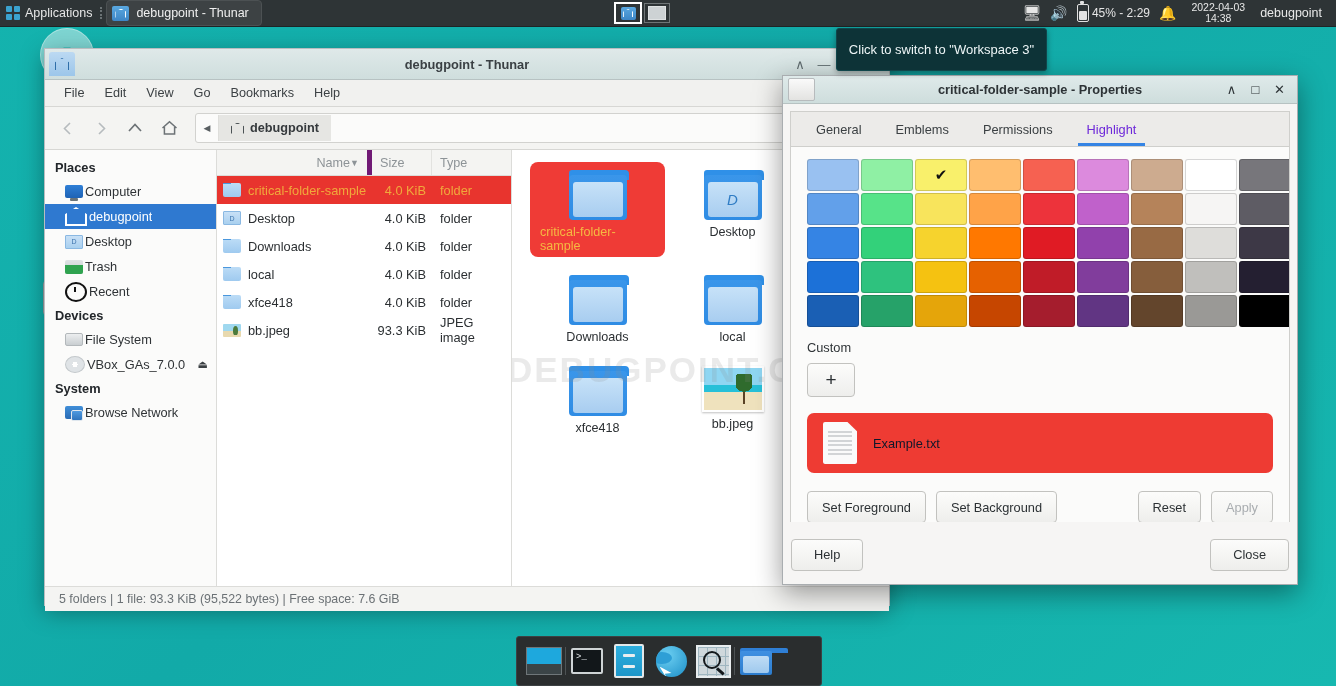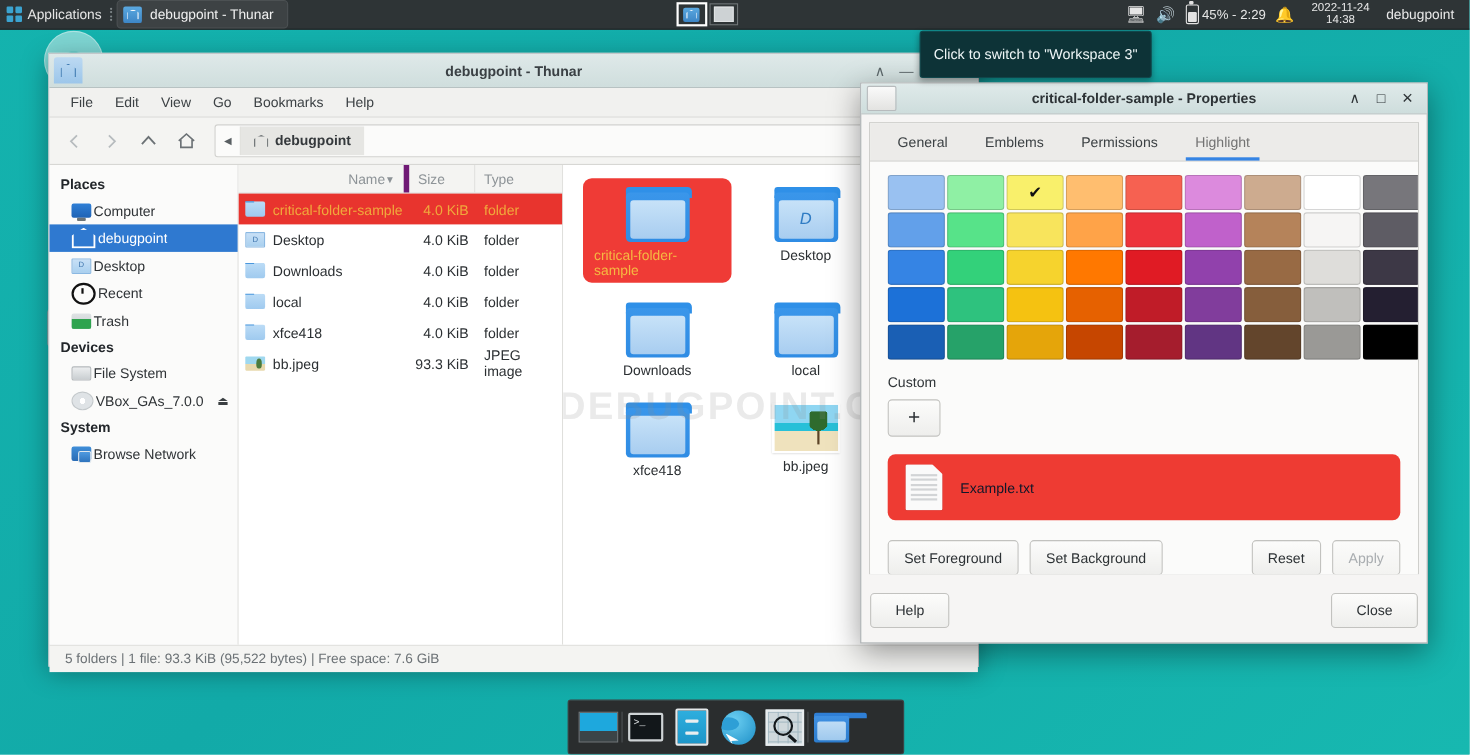--- a/index.html
+++ b/index.html
@@ -135,21 +135,21 @@
   #props{position:absolute;left:782px;top:75px;width:516px;height:510px;z-index:70;
     background:#f6f5f4;border:1px solid #a9adb0;box-sizing:border-box;box-shadow:0 8px 26px rgba(0,0,0,.4);}
   .ptb{height:27px;background:linear-gradient(#dfeaea,#cedddc);display:flex;align-items:center;position:relative;border-bottom:1px solid #b7c2c2;}
   .ptb-ico{width:25px;height:21px;margin-left:5px;background:linear-gradient(#fafafa,#e3e3e1);border:1px solid #b7bbbd;border-radius:2px;}
   .ptb-title{position:absolute;left:0;right:0;text-align:center;font-size:12.8px;font-weight:bold;color:#2d3336;}
   .ptb-btns{margin-left:auto;display:flex;gap:11px;padding-right:11px;z-index:2;color:#2d3336;font-size:13px;}
   .ptb-btns span{width:13px;text-align:center;}
   .notebook{margin:7px;background:#fbfbfa;border:1px solid #cfcfcc;height:calc(510px - 27px - 14px - 58px);box-sizing:border-box;}
   .tabs{display:flex;height:34px;background:#ecebe9;border-bottom:1px solid #cfcfcc;align-items:stretch;padding-left:8px;}
   .tab{padding:0 17px;display:flex;align-items:center;font-size:12.8px;color:#3b4043;position:relative;}
-  .tab.active{color:#737373;}
+  .tab.active{color:#6d28d9;}
   .tab.active:after{content:"";position:absolute;left:8px;right:8px;bottom:0;height:3px;background:#3584e4;}
   .tabpage{padding:12px 16px 0;background:#fbfbfa;height:calc(100% - 34px);box-sizing:border-box;overflow:hidden;}
   .palette{display:grid;grid-template-columns:repeat(9,52px);gap:2px;}
   .swatch{height:32px;border-radius:3px;border:1px solid rgba(0,0,0,.16);box-sizing:border-box;display:flex;align-items:center;justify-content:center;font-size:15px;color:#111;}
   .custom-label{margin:13px 0 8px;font-size:12.8px;color:#2f3437;}
   .plus-btn{width:46px;height:32px;border:1px solid #c2c2bf;border-radius:4px;background:linear-gradient(#fcfcfb,#eeeeec);
     display:flex;align-items:center;justify-content:center;font-size:19px;color:#2c3134;}
   .preview{margin-top:16px;height:60px;border-radius:7px;display:flex;align-items:center;gap:16px;padding-left:16px;box-sizing:border-box;}
   .doc-ico{width:34px;height:42px;background:#fafafa;border-radius:2px;position:relative;box-shadow:0 1px 2px rgba(0,0,0,.25);
      clip-path:polygon(0 0,72% 0,100% 22%,100% 100%,0 100%);display:flex;flex-direction:column;justify-content:center;gap:2.5px;padding:0 5px;box-sizing:border-box;}
@@ -233,21 +233,21 @@
   <div class="spacer"></div>
   <div id="tray">
     <span style="font-size:15px;">🖥</span>
     <span style="font-size:14px;">🔊</span>
     <span class="battery">
       <span class="batt-ico"></span>
       <span>45% - 2:29</span>
     </span>
     <span style="font-size:14px;">🔔</span>
     <div id="clock">
-      <div>2022-11-24</div>
+      <div>2022-04-03</div>
       <div>14:38</div>
     </div>
     <span id="userlabel">debugpoint</span>
   </div>
 </div>
 
 <div id="tooltip">
   <span>Click to switch to "Workspace 3"</span>
 </div>
 
@@ -314,26 +314,26 @@
       </div>
       <div class="sb-item sel">
         <span class="ic ic-home"></span>
         <span class="label">debugpoint</span>
       </div>
       <div class="sb-item">
         <span class="ic ic-deskfolder">D</span>
         <span class="label">Desktop</span>
       </div>
       <div class="sb-item">
+        <span class="ic ic-trash"></span>
+        <span class="label">Trash</span>
+      </div>
+      <div class="sb-item">
         <span class="ic ic-clock"></span>
         <span class="label">Recent</span>
-      </div>
-      <div class="sb-item">
-        <span class="ic ic-trash"></span>
-        <span class="label">Trash</span>
       </div>
 
       <div class="sb-head">Devices</div>
       <div class="sb-item">
         <span class="ic ic-disk"></span>
         <span class="label">File System</span>
       </div>
       <div class="sb-item">
         <span class="ic ic-cd"></span>
         <span class="label">VBox_GAs_7.0.0</span>

